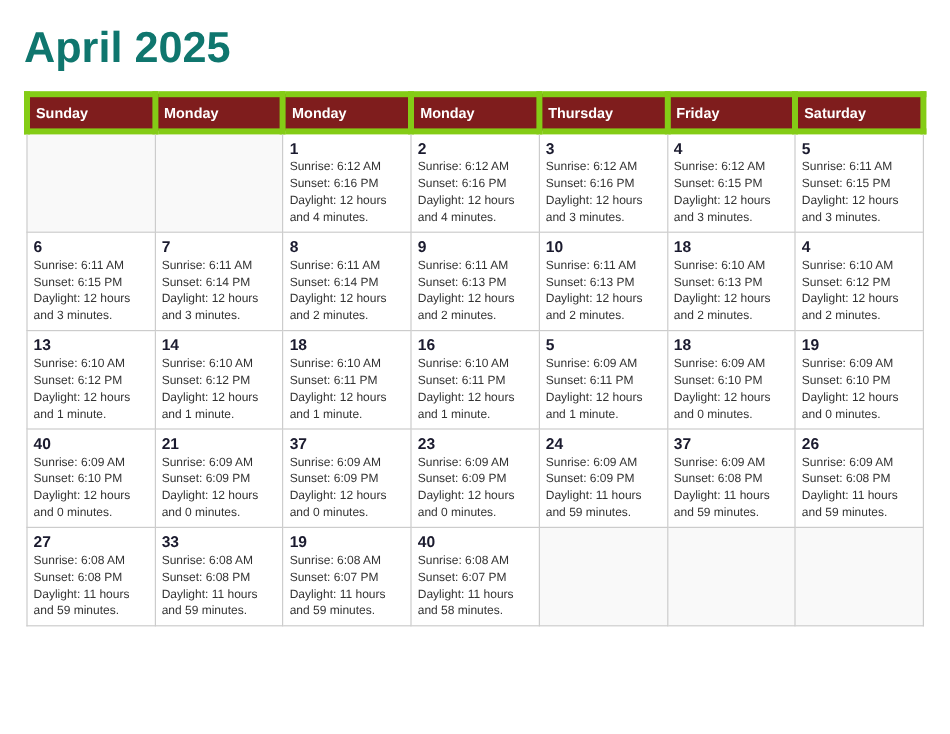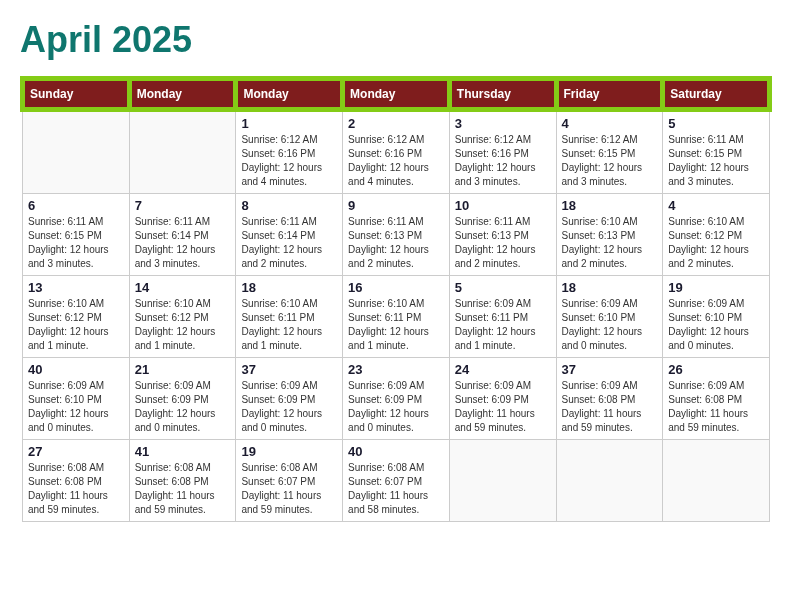--- a/index.html
+++ b/index.html
@@ -310,21 +310,21 @@
       </tr>
       <tr>
         <td>
           <span class="day-num">27</span>
           <div class="day-detail" style="white-space: pre-line;">Sunrise: 6:08 AM
 Sunset: 6:08 PM
 Daylight: 11 hours
 and 59 minutes.</div>
         </td>
         <td>
-          <span class="day-num">41</span>
+          <span class="day-num">33</span>
           <div class="day-detail" style="white-space: pre-line;">Sunrise: 6:08 AM
 Sunset: 6:08 PM
 Daylight: 11 hours
 and 59 minutes.</div>
         </td>
         <td>
           <span class="day-num">19</span>
           <div class="day-detail" style="white-space: pre-line;">Sunrise: 6:08 AM
 Sunset: 6:07 PM
 Daylight: 11 hours

